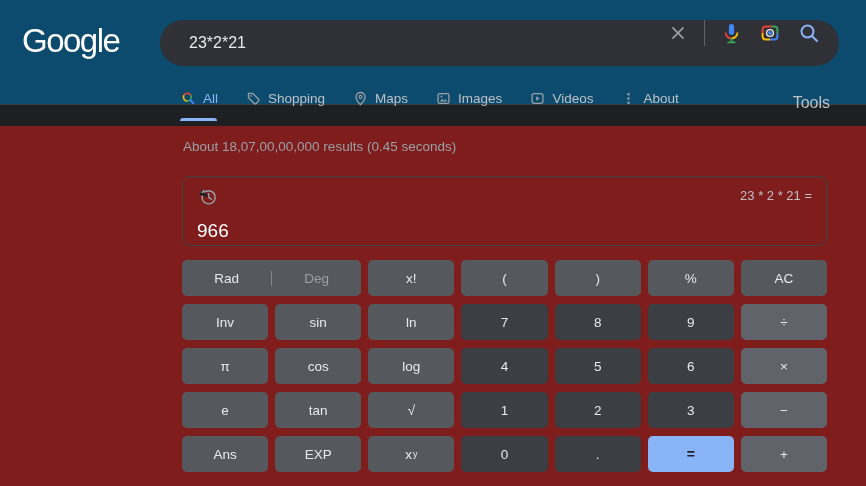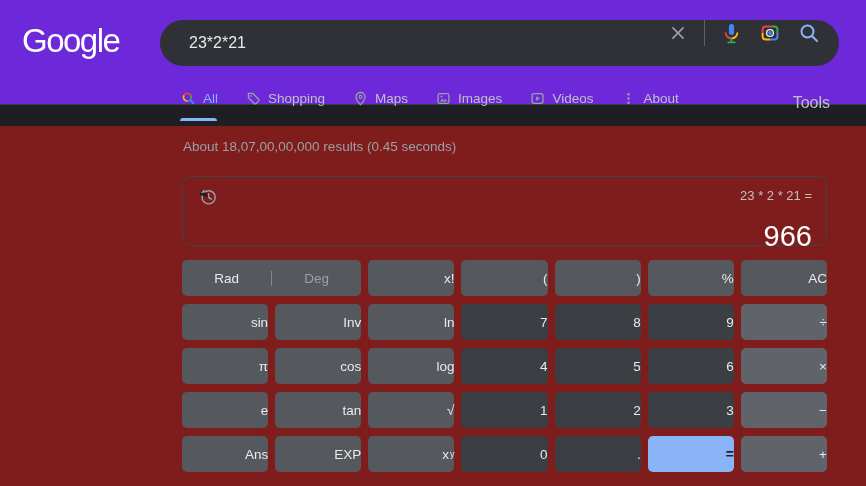--- a/index.html
+++ b/index.html
@@ -6,21 +6,21 @@
   html,body { width:866px; height:486px; overflow:hidden; }
   body {
     background:#1d1f23;
     font-family:"Liberation Sans", "DejaVu Sans", sans-serif;
     position:relative;
     color:#e8eaed;
   }
   
   .header {
     position:absolute; top:0; left:0; width:866px; height:105px;
-    background:#6d28d9; border-bottom:1px solid #3a3d42;
+    background:#0c4a6e; border-bottom:1px solid #3a3d42;
   }
   .logo {
     position:absolute; left:22px; top:22px;
     font-size:33px; font-weight:500; letter-spacing:-1.5px; color:#ffffff;
     cursor:pointer;
   }
   .search-pill {
     position:absolute; left:160px; top:20px; width:679px; height:46px;
     background:#2f3136; border-radius:23px;
     display:flex; align-items:flex-start;
@@ -52,28 +52,28 @@
   
   .calc { position:absolute; left:182px; top:50px; width:645px; }
   .calc-display {
     height:70px; border:1px solid #3f4347; border-radius:8px;
     padding:9px 14px 6px 14px; margin-bottom:14px;
     display:flex; flex-direction:column;gap:12px;
   }
   .display-top { display:flex; justify-content:space-between; align-items:flex-start; }
   .history-btn { cursor:pointer; line-height:0; }
   .expression { color:#bdc1c6; font-size:13px; padding-top:2px; }
-  .result { text-align:right; color:#ffffff; font-size:29px; line-height:1.05; margin-top:1px; }
+  .result { text-align:left; color:#ffffff; font-size:19px; line-height:1.05; margin-top:1px; }
   .keypad {
     display:grid; grid-template-columns:repeat(7, 1fr);
     gap:8px 7px; grid-auto-rows:36px;
   }
   .key {
     border:none; border-radius:5px; cursor:pointer;
-    display:flex; align-items:center; justify-content:flex-end;
+    display:flex; align-items:center; justify-content:center;
     font-size:13.5px; color:#e8eaed; background:#55585d;
     font-family:"Liberation Sans", sans-serif;
   }
   .key.digit { background:#3b3e42; }
   .key.op { background:#60646a; }
   .key.equals { background:#8ab4f8; color:#202124; font-weight:bold; font-size:14px; }
   .key.raddeg { grid-column:span 2; padding:0; }
   .raddeg-half { flex:1; text-align:center; }
   .raddeg-half.dim { color:#9aa0a6; }
   .raddeg-sep { width:1px; height:15px; background:#83878c; }
@@ -190,22 +190,22 @@
         <span class="raddeg-half">Rad</span>
         <span class="raddeg-sep"></span>
         <span class="raddeg-half dim">Deg</span>
       </button>
       <button class="key">x!</button>
       <button class="key">(</button>
       <button class="key">)</button>
       <button class="key">%</button>
       <button class="key">AC</button>
 
+      <button class="key">Inv</button>
       <button class="key">sin</button>
-      <button class="key">Inv</button>
       <button class="key">ln</button>
       <button class="key digit">7</button>
       <button class="key digit">8</button>
       <button class="key digit">9</button>
       <button class="key op">÷</button>
 
       <button class="key">π</button>
       <button class="key">cos</button>
       <button class="key">log</button>
       <button class="key digit">4</button>

